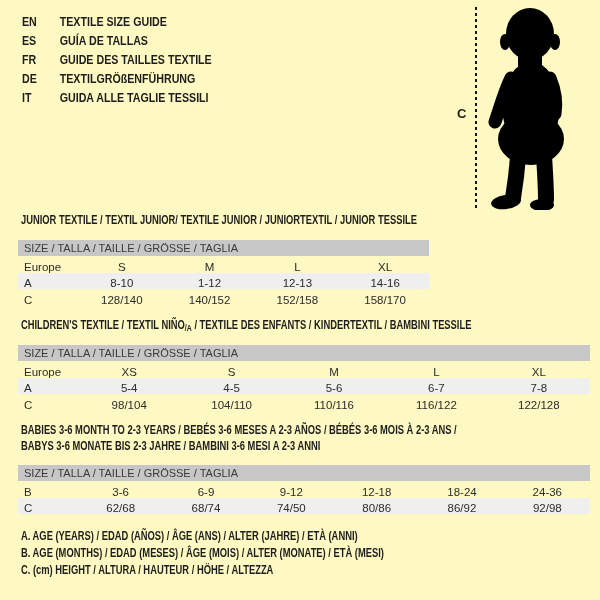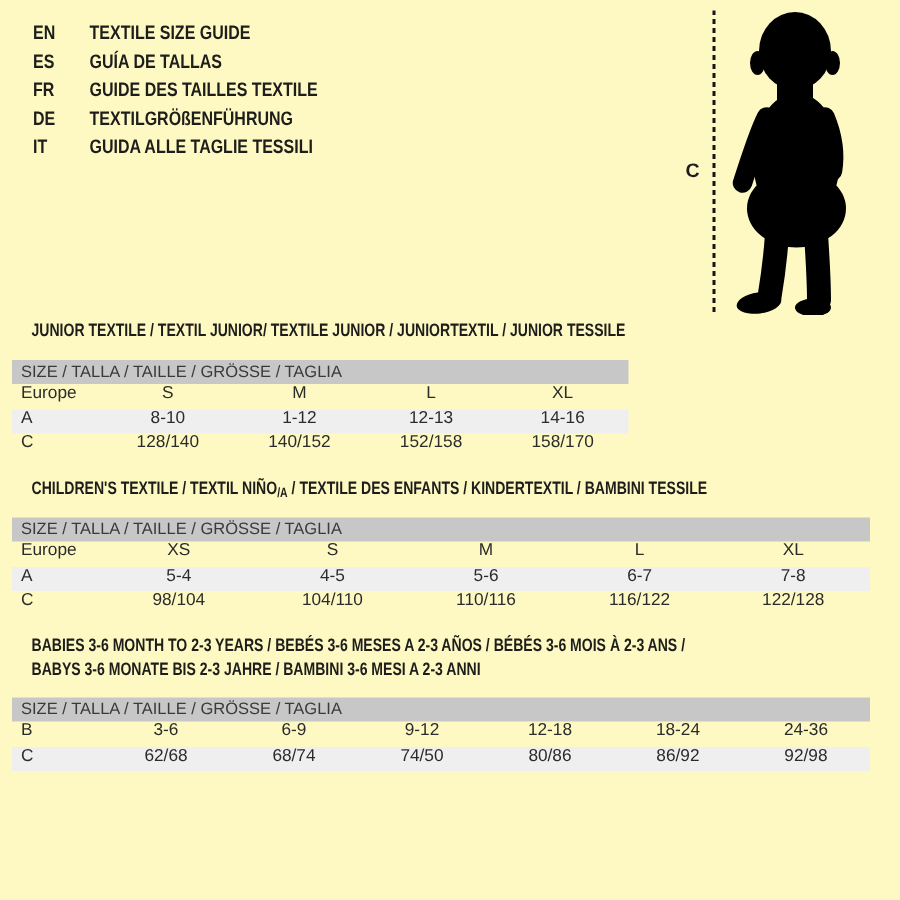--- a/index.html
+++ b/index.html
@@ -18,27 +18,27 @@
   .figure-c{position:absolute;left:457px;top:106px;font-weight:bold;font-size:13px;}
   .baby-svg{position:absolute;left:486px;top:6px;}
   
   .tbl-title{position:absolute;left:21px;font-weight:bold;font-size:12px;white-space:nowrap;
              transform:scaleX(0.78);transform-origin:0 0;line-height:15.5px;}
   .t1-title{top:213px;}
   .t2-title{top:318px;}
   .t3-title{top:423px;}
   .subscript{font-size:9px;vertical-align:-2px;}
   
-  .tbl{position:absolute;left:8px;}
+  .tbl{position:absolute;left:18px;}
   .t1{top:240px;width:411px;}
   .t2{top:345px;width:572px;}
   .t3{top:465px;width:572px;}
   .tbl-bar{height:16px;line-height:16px;padding-left:6px;font-size:11px;color:#3a3a3a;
            white-space:nowrap;overflow:hidden;}
-  .trow{display:flex;height:16.5px;align-items:flex-start;font-size:11.5px;color:#2b2b2b;}
+  .trow{display:flex;height:16.5px;align-items:flex-end;font-size:11.5px;color:#2b2b2b;}
   .trow .lbl{width:60px;padding-left:6px;box-sizing:border-box;}
   .trow .cell{flex:1;text-align:center;}
   
   .footnotes{position:absolute;left:21px;top:528px;}
   .footnote{height:17px;line-height:17px;font-weight:bold;font-size:12px;white-space:nowrap;
             transform:scaleX(0.78);transform-origin:0 50%;}
 </style>
 </head>
 <body>
 
@@ -160,14 +160,19 @@
       <span class="lbl">C</span>
       <span class="cell">62/68</span>
       <span class="cell">68/74</span>
       <span class="cell">74/50</span>
       <span class="cell">80/86</span>
       <span class="cell">86/92</span>
       <span class="cell">92/98</span>
     </div>
   </div>
 
+  <div class="footnotes">
+    <div class="footnote">A. AGE (YEARS) / EDAD (AÑOS) / ÂGE (ANS) / ALTER (JAHRE) / ETÀ (ANNI)</div>
+    <div class="footnote">B. AGE (MONTHS) / EDAD (MESES) / ÂGE (MOIS) / ALTER (MONATE) / ETÀ (MESI)</div>
+    <div class="footnote">C. (cm) HEIGHT / ALTURA / HAUTEUR / HÖHE / ALTEZZA</div>
+  </div>
 
 </div>
 
 </body></html>

